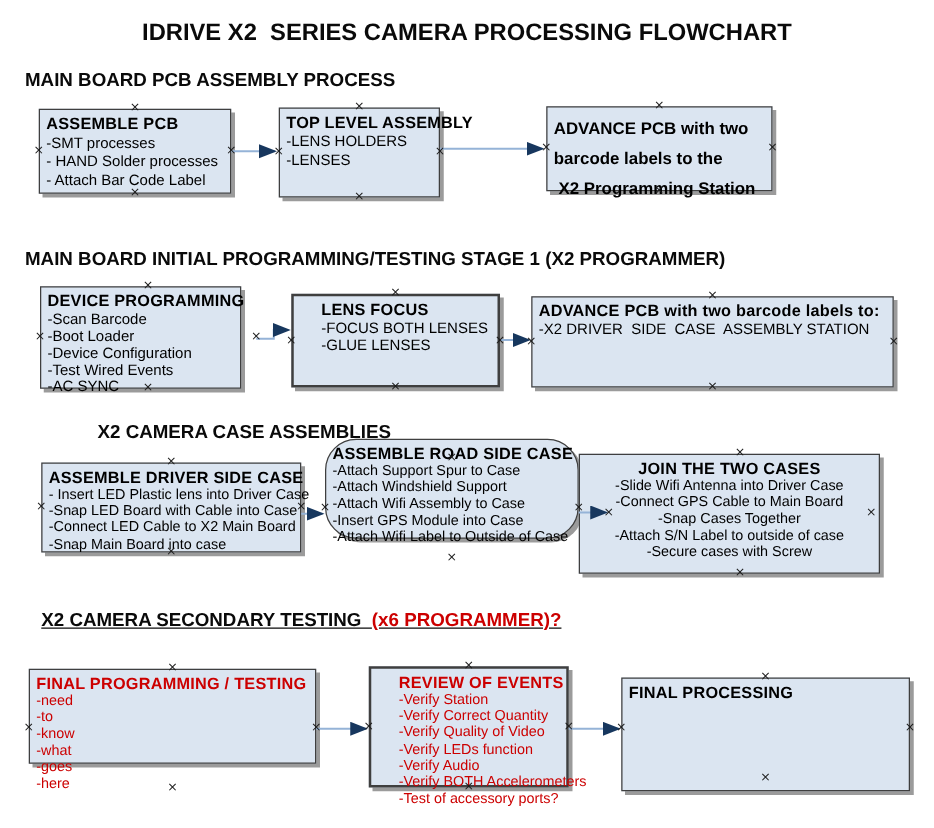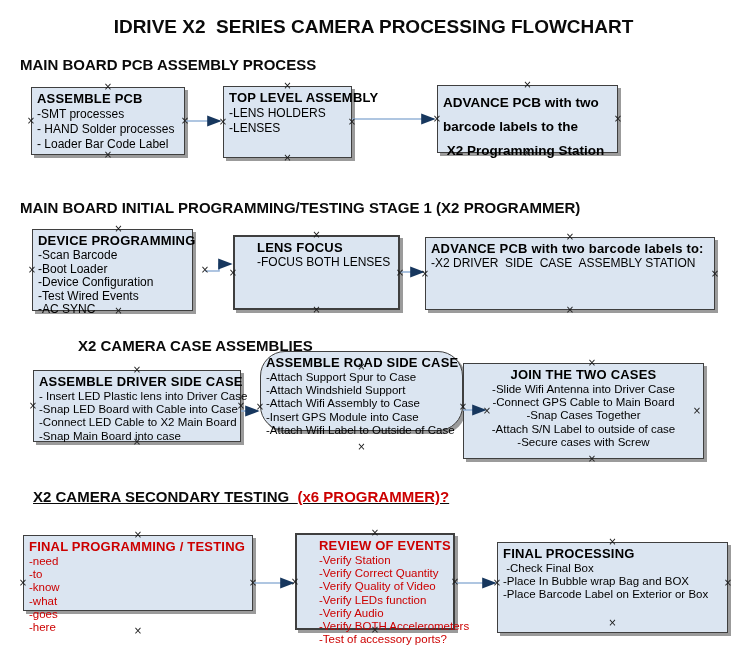--- a/index.html
+++ b/index.html
@@ -58,21 +58,21 @@
   <h2 class="section-heading" style="left:20px;top:56px;">MAIN BOARD PCB ASSEMBLY PROCESS</h2>
   <h2 class="section-heading" style="left:20px;top:199px;">MAIN BOARD INITIAL PROGRAMMING/TESTING STAGE 1 (X2 PROGRAMMER)</h2>
   <h2 class="section-heading" style="left:33px;top:337px;margin-left:45px;">X2 CAMERA CASE ASSEMBLIES</h2>
   <h2 class="section-heading" style="left:33px;top:488px;text-decoration:underline;"><span>X2 CAMERA SECONDARY TESTING  </span><span class="red-part">(x6 PROGRAMMER)?</span></h2>
 
   <div class="fbox" style="left:31px;top:87px;width:154px;height:68px;">
     <div class="fbox-title">ASSEMBLE PCB</div>
     <div class="fbox-lines">
         <div class="fline">-SMT processes</div>
         <div class="fline">- HAND Solder processes</div>
-        <div class="fline">- Loader Bar Code Label</div>
+        <div class="fline">- Attach Bar Code Label</div>
       </div>
   </div>
   <div class="fbox" style="left:223px;top:86px;width:129px;height:72px;">
     <div class="fbox-title">TOP LEVEL ASSEMBLY</div>
     <div class="fbox-lines">
         <div class="fline">-LENS HOLDERS</div>
         <div class="fline">-LENSES</div>
       </div>
   </div>
   <div class="fbox bold-lines" style="left:437px;top:85px;width:181px;height:68px;">
@@ -90,20 +90,21 @@
         <div class="fline">-Boot Loader</div>
         <div class="fline">-Device Configuration</div>
         <div class="fline">-Test Wired Events</div>
         <div class="fline">-AC SYNC</div>
       </div>
   </div>
   <div class="fbox row2 thick" style="left:233px;top:235px;width:167px;height:75px;">
     <div class="fbox-title">LENS FOCUS</div>
     <div class="fbox-lines">
         <div class="fline">-FOCUS BOTH LENSES</div>
+        <div class="fline">-GLUE LENSES</div>
       </div>
   </div>
   <div class="fbox row2" style="left:425px;top:237px;width:290px;height:73px;">
     <div class="fbox-title">ADVANCE PCB with two barcode labels to:</div>
     <div class="fbox-lines">
         <div class="fline">-X2 DRIVER  SIDE  CASE  ASSEMBLY STATION</div>
       </div>
   </div>
 
   <div class="fbox dense" style="left:33px;top:370px;width:208px;height:72px;">
@@ -154,25 +155,20 @@
         <div class="fline">-Verify Correct Quantity</div>
         <div class="fline">-Verify Quality of Video</div>
         <div class="fline">-Verify LEDs function</div>
         <div class="fline">-Verify Audio</div>
         <div class="fline">-Verify BOTH Accelerometers</div>
         <div class="fline">-Test of accessory ports?</div>
       </div>
   </div>
   <div class="fbox dense" style="left:497px;top:542px;width:231px;height:91px;">
     <div class="fbox-title">FINAL PROCESSING</div>
-    <div class="fbox-lines">
-        <div class="fline"> -Check Final Box</div>
-        <div class="fline">-Place In Bubble wrap Bag and BOX</div>
-        <div class="fline">-Place Barcode Label on Exterior or Box</div>
-      </div>
   </div>
 
   <svg id="connector-layer" width="747" height="662">
     <defs>
       <marker id="arrowhead" markerWidth="9" markerHeight="8" refX="8" refY="3.5" orient="auto">
         <path d="M0,0 L9,3.5 L0,7 Z"></path>
       </marker>
     </defs>
     <path class="connector" d="M185,121 L220,121" marker-end="url(#arrowhead)"></path>
     <path class="connector" d="M352,119 L434,119" marker-end="url(#arrowhead)"></path>

